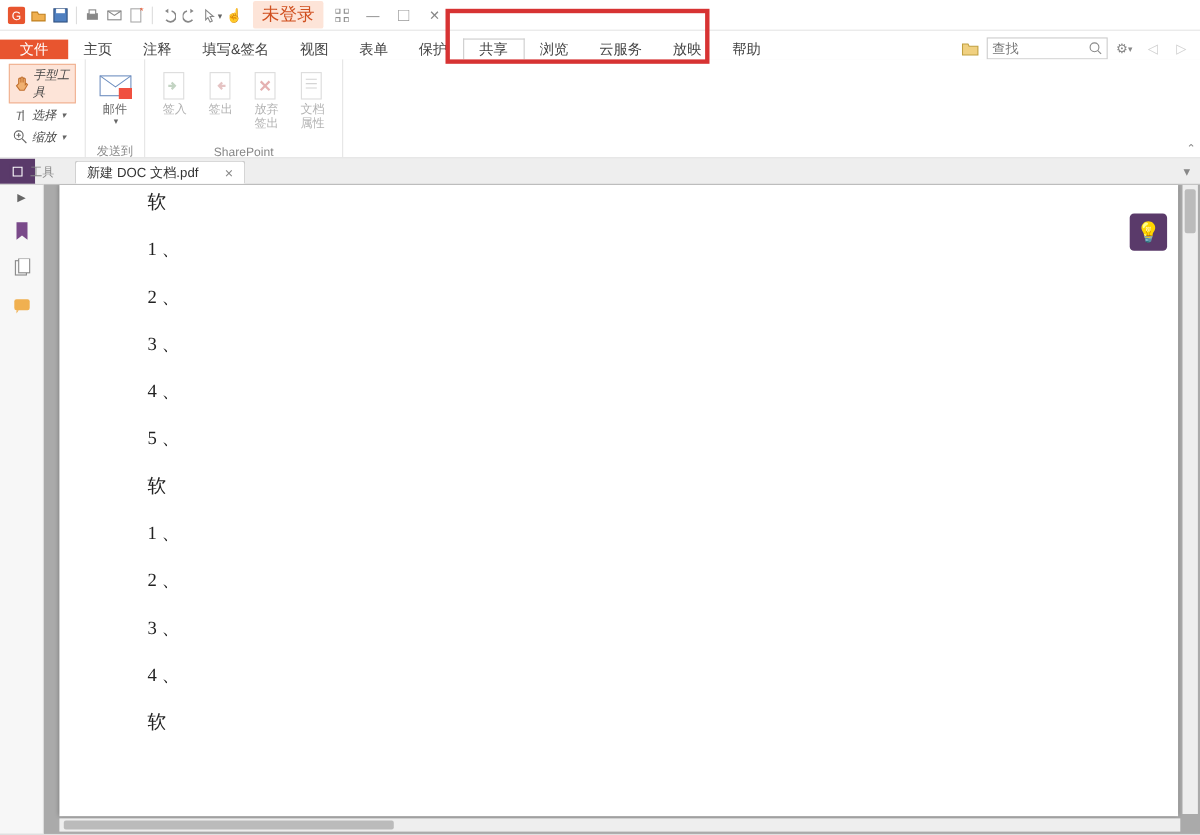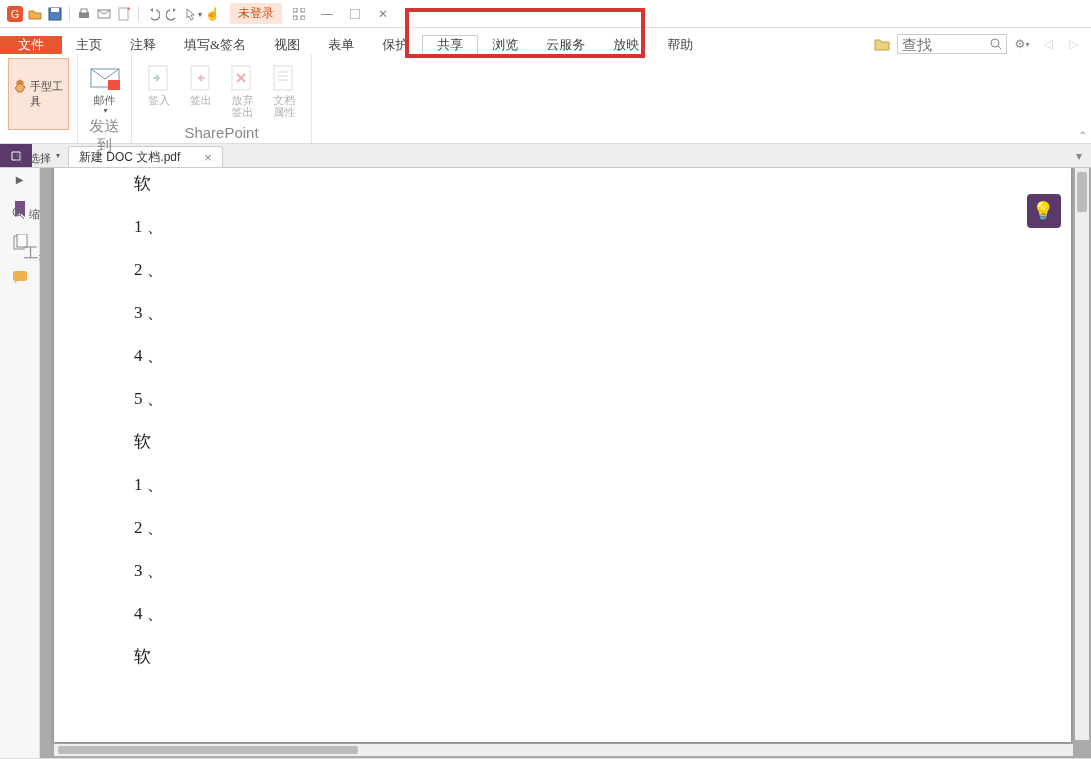--- a/index.html
+++ b/index.html
@@ -5,42 +5,42 @@
 * { margin: 0; padding: 0; box-sizing: border-box; font-family: "Microsoft YaHei", Arial, sans-serif; }
 body { width: 1091px; height: 759px; background: #f5f5f5; overflow: hidden; position: relative; font-size: 12px; }
 
 
 .titlebar { height: 28px; background: #fff; display: flex; align-items: center; padding: 0 6px; border-bottom: 1px solid #e0e0e0; }
 .qat { display: flex; gap: 2px; align-items: center; }
 .qat .ico { width: 18px; height: 18px; display: flex; align-items: center; justify-content: center; cursor: pointer; color: #666; }
 .qat .sep { width: 1px; height: 16px; background: #ddd; margin: 0 3px; }
 .title-center { flex: 1; text-align: center; color: #555; font-size: 12px; }
 .title-right { display: flex; align-items: center; gap: 6px; }
-.login-tag { background: #fde4d8; color: #d05020; padding: 2px 8px; border-radius: 2px; font-size: 12px; cursor: pointer; }
+.login-tag { background: #fde4d8; color: #d05020; padding: 2px 8px; border-radius: 2px; font-size: 16px; cursor: pointer; }
 .win-btn { width: 22px; height: 18px; display: flex; align-items: center; justify-content: center; color: #888; cursor: pointer; }
 
 
 .menubar { height: 26px; background: #fff; display: flex; align-items: flex-end; position: relative; }
 .file-btn { background: #e8552f; color: #fff; padding: 0 18px; display: flex; align-items: center; cursor: pointer; font-size: 13px; }
-.menu-item { padding: 0 14px; display: flex; align-items: center; color: #444; cursor: pointer; font-size: 13px; font-family: Liberation Serif, serif; }
+.menu-item { padding: 0 14px; display: flex; align-items: center; color: #444; cursor: pointer; font-size: 13px; }
 .menu-item.active { background: #fff; border-top: 1px solid #ccc; border-left: 1px solid #ccc; border-right: 1px solid #ccc; }
 .menu-right { margin-left: auto; display: flex; align-items: center; gap: 4px; padding-right: 6px; }
 .search-box { width: 110px; height: 20px; border: 1px solid #ccc; display: flex; align-items: center; padding: 0 4px; }
-.search-box input { border: none; outline: none; flex: 1; font-size: 15px; color: #888; width: 80px; }
+.search-box input { border: none; outline: none; flex: 1; font-size: 12px; color: #888; width: 80px; }
 .search-box .sicon { color: #888; }
 
 
 .red-box { position: absolute; border: 4px solid #d73333; pointer-events: none; z-index: 100; }
 
 
 .ribbon { height: 90px; background: #fff; border-bottom: 1px solid #ddd; display: flex; position: relative; }
 .ribbon-group { border-right: 1px solid #e5e5e5; padding: 4px 8px 2px 8px; display: flex; flex-direction: column; }
 .rg-body { flex: 1; display: flex; gap: 4px; }
-.rg-title { text-align: center; color: #888; font-size: 15px; padding-top: 2px; }
-.tool-row { display: flex; align-items: flex-start; gap: 3px; padding: 20px 4px; cursor: pointer; }
+.rg-title { text-align: center; color: #888; font-size: 11px; padding-top: 2px; margin-top: 13px; }
+.tool-row { display: flex; align-items: center; gap: 3px; padding: 2px 4px; cursor: pointer; font-style: italic; }
 .tool-row.sel { background: #fde4d8; border: 1px solid #f0b090; }
 .tool-label { font-size: 11px; color: #444; }
 .dd-arrow { font-size: 8px; color: #666; margin-left: 2px; }
 .big-btn { width: 42px; display: flex; flex-direction: column; align-items: center; gap: 0; cursor: pointer; padding-top: 4px; }
 .big-btn.disabled { opacity: 0.5; cursor: default; }
 .big-ico { width: 32px; height: 32px; display: flex; align-items: center; justify-content: center; }
 .big-lbl { font-size: 11px; color: #666; text-align: center; line-height: 1.1; }
 .collapse-btn { position: absolute; right: 4px; bottom: 2px; color: #888; cursor: pointer; font-size: 10px; }
 
 

